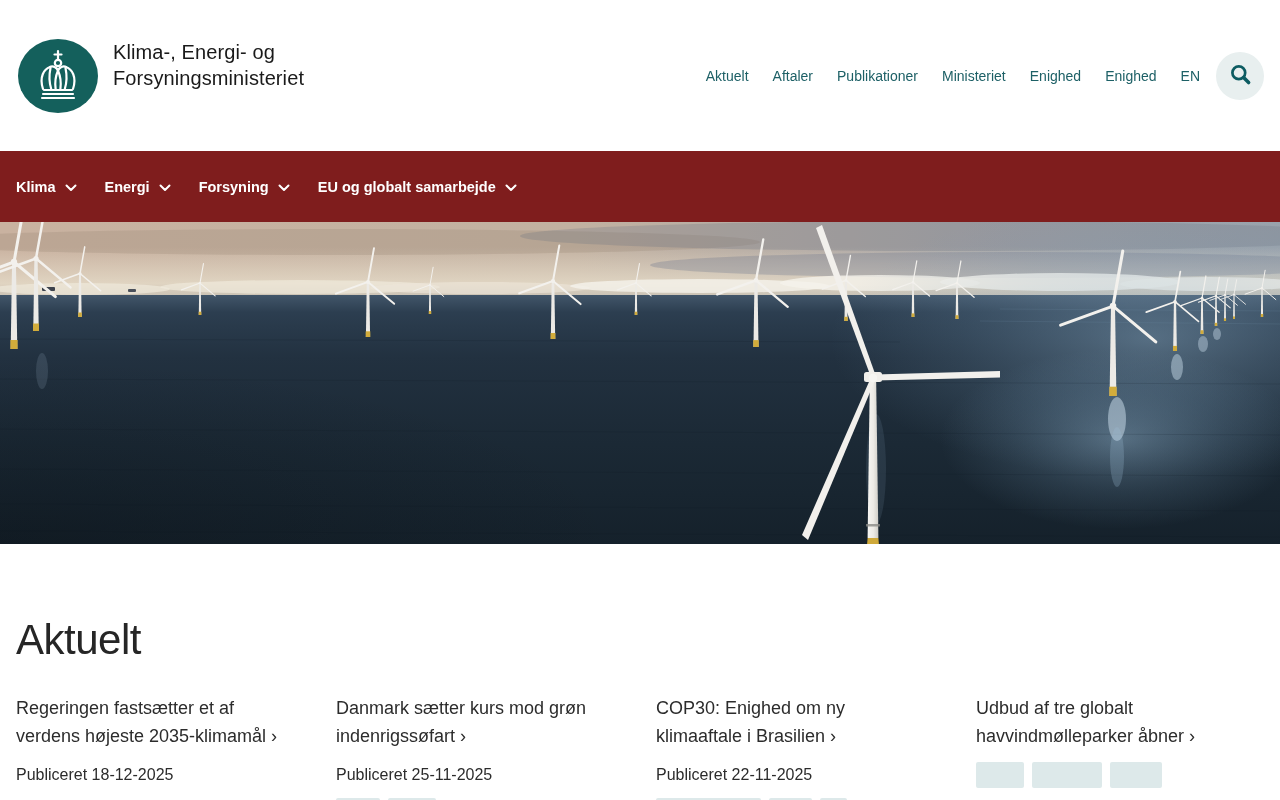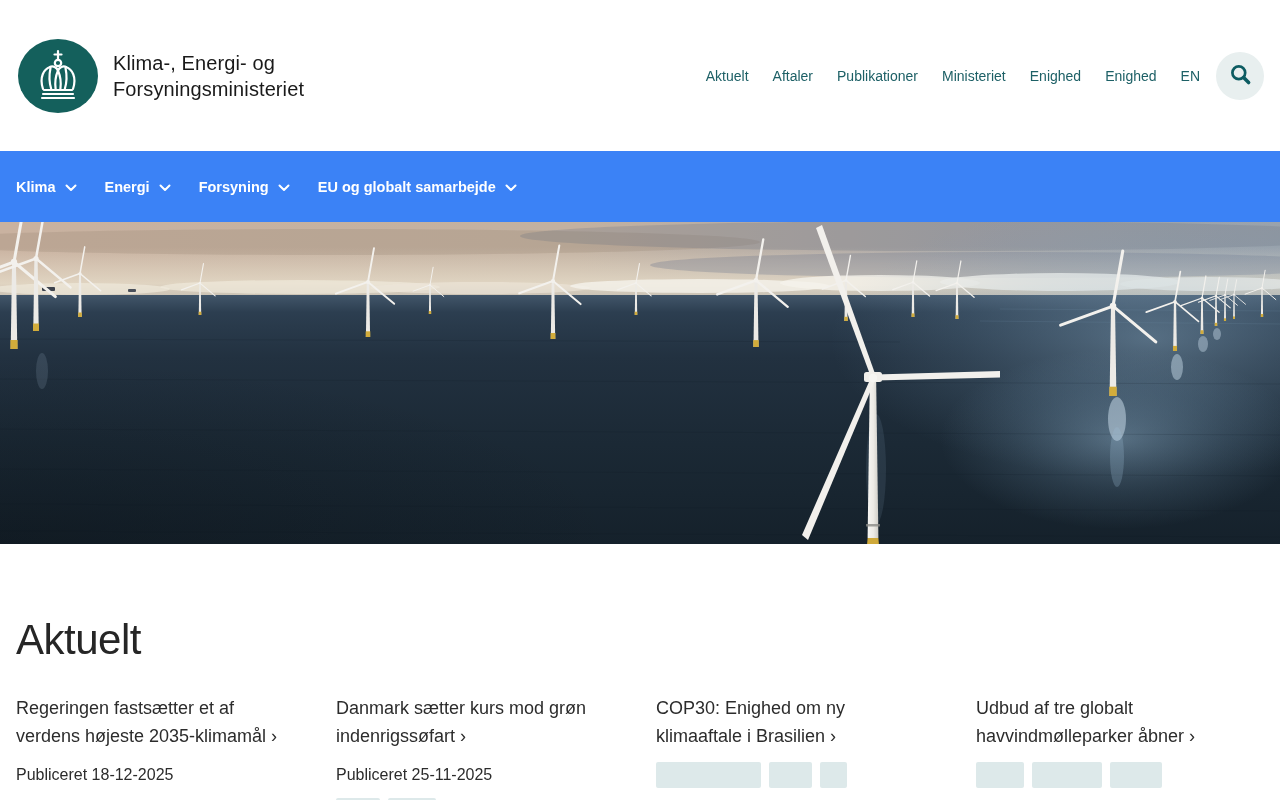--- a/index.html
+++ b/index.html
@@ -9,36 +9,36 @@
     background: #ffffff; color: #2c2c2c;
     font-family: "Liberation Sans", sans-serif;
   }
 
   
   .site-header {
     height: 151px; display: flex; align-items: center;
     justify-content: space-between; padding: 0 16px 0 18px;
     background: #fff;
   }
-  .brand { display: flex; align-items: center; gap: 15px; text-decoration: none; color: #1a1a1a; }
+  .brand { display: flex; gap: 15px; text-decoration: none; color: #1a1a1a; }
   .logo-oval svg { display: block; }
   .brand-name { font-size: 20px; line-height: 26px; letter-spacing: .1px; }
   .brand-name span { display: block; }
 
   .top-nav { display: flex; align-items: center; gap: 24px; }
   .top-nav a { color: #1d6066; text-decoration: none; font-size: 14px; }
   .search-btn {
     width: 48px; height: 48px; border-radius: 50%; border: none; cursor: pointer;
     background: #e8efef; display: flex; align-items: center; justify-content: center;
     margin-left: -8px;
   }
 
   
   .main-nav {
-    height: 71px; background: #3b82f6; display: flex; align-items: center;
+    height: 71px; background: #7f1d1d; display: flex; align-items: center;
     gap: 28px; padding: 0 16px;
   }
   .mn-item {
     display: flex; align-items: center; gap: 9px; padding: 0;
     background: none; border: none; cursor: pointer;
     color: #fff; font-weight: bold; font-size: 14.5px; font-family: inherit;
   }
 
   
   .hero { height: 322px; overflow: hidden; line-height: 0; }
@@ -273,20 +273,21 @@
     <article class="card">
       <h2 class="card-title">Danmark sætter kurs mod grøn indenrigssøfart ›</h2>
       <p class="card-date">Publiceret 25-11-2025</p>
       <div class="chips">
           <span class="chip" style="width: 44px;"></span>
           <span class="chip" style="width: 48px;"></span>
         </div>
     </article>
     <article class="card">
       <h2 class="card-title">COP30: Enighed om ny klimaaftale i Brasilien ›</h2>
+      <p class="card-date">Publiceret 22-11-2025</p>
       <div class="chips">
           <span class="chip" style="width: 105px;"></span>
           <span class="chip" style="width: 43px;"></span>
           <span class="chip" style="width: 27px;"></span>
         </div>
     </article>
     <article class="card">
       <h2 class="card-title">Udbud af tre globalt havvindmølleparker åbner ›</h2>
       <div class="chips">
           <span class="chip" style="width: 48px;"></span>

